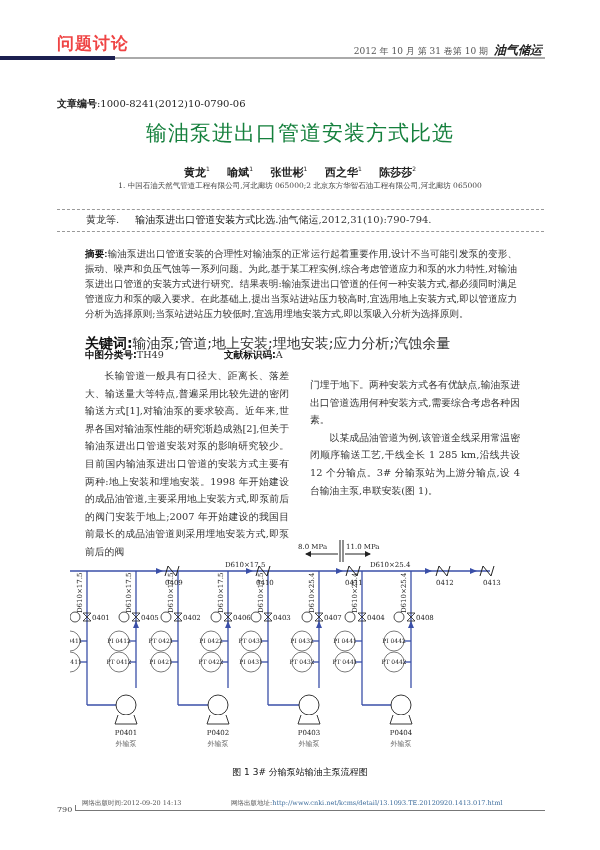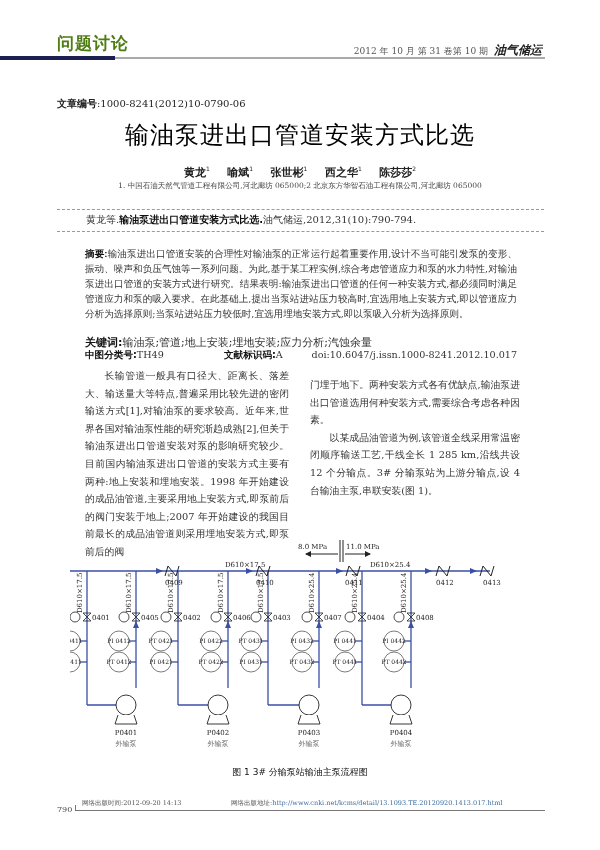--- a/index.html
+++ b/index.html
@@ -1,35 +1,35 @@
 <!DOCTYPE html>
 <html><head>
 <meta charset="utf-8">
 <style>
   html,body{margin:0;padding:0;background:#fff;}
   body{width:600px;height:850px;position:relative;overflow:hidden;font-family:"DejaVu Serif",serif;color:#222;}
   .abs{position:absolute;}
-  .section-tag{left:57px;top:32px;font-family:"DejaVu Sans",sans-serif;font-weight:bold;font-size:17px;color:#4d7c0f;letter-spacing:1px;}
+  .section-tag{left:57px;top:32px;font-family:"DejaVu Sans",sans-serif;font-weight:bold;font-size:17px;color:#ef4444;letter-spacing:1px;}
   .hdr-bar-dark{left:0;top:56px;width:115px;height:4px;background:#1c2050;}
   .hdr-bar-light{left:115px;top:57px;width:430px;height:2px;background:#aaa;}
   .hdr-right{right:58px;top:42px;font-size:9px;color:#555;}
   .hdr-right .journal{font-family:Liberation Serif, serif;font-weight:bold;font-size:12px;color:#222;margin-left:6px;font-style:italic;}
   .art-no{left:57px;top:97px;font-size:10px;color:#222;}
   .art-no b{font-family:"DejaVu Sans",sans-serif;}
-  .title{left:0;width:600px;top:119px;text-align:center;font-family:"DejaVu Sans",sans-serif;font-size:24px;color:#000000;letter-spacing:1px;}
+  .title{left:0;width:600px;top:119px;text-align:center;font-family:"DejaVu Sans",sans-serif;font-size:21px;color:#15803d;letter-spacing:1px;}
   .authors{left:0;width:600px;top:165px;text-align:center;font-family:"DejaVu Sans",sans-serif;font-size:11px;}
   .authors span{margin:0 7px;}
   .authors sup{font-size:6px;}
   .affil{left:0;width:600px;top:181px;text-align:center;font-size:7.5px;color:#444;}
   .cite-box{left:57px;top:209px;width:487px;height:21px;border-top:1px dashed #999;border-bottom:1px dashed #999;}
   .cite{left:86px;top:213px;font-size:10px;color:#333;}
-  .cite b{font-family:"DejaVu Sans",sans-serif;font-weight:bold;color:#111;}
+  .cite b{font-family:"DejaVu Sans",sans-serif;font-weight:normal;color:#111;margin-left:16px;}
   .abstract{left:85px;top:246px;width:432px;font-size:9.6px;line-height:15px;color:#333;text-align:justify;}
   .abstract b{font-family:Liberation Sans, sans-serif;color:#111;}
-  .kw{left:85px;top:335px;font-size:11px;color:#333;}
+  .kw{left:85px;top:335px;font-size:14px;color:#333;}
   .kw b{font-family:"DejaVu Sans",sans-serif;color:#111;}
   .cls{left:85px;top:349px;font-size:9.6px;color:#333;width:432px;}
   .cls b{font-family:"DejaVu Sans",sans-serif;color:#111;}
   .cls .mid{position:absolute;left:139px;}
   .cls .doi{position:absolute;right:0;}
   .col{font-size:9.8px;line-height:17.6px;color:#333;text-align:justify;}
   .col-left{left:85px;top:367px;width:204px;}
   .col-right{left:310px;top:376px;width:210px;}
   .indent{text-indent:2em;}
   .h1{font-family:"DejaVu Serif",serif;font-weight:bold;font-size:14px;color:#111;margin:18px 0 12px 0;}
@@ -75,21 +75,20 @@
 
 <div class="abs abstract">
   <b>摘要:</b><span>输油泵进出口管道安装的合理性对输油泵的正常运行起着重要作用,设计不当可能引发泵的变形、振动、噪声和负压气蚀等一系列问题。为此,基于某工程实例,综合考虑管道应力和泵的水力特性,对输油泵进出口管道的安装方式进行研究。结果表明:输油泵进出口管道的任何一种安装方式,都必须同时满足管道应力和泵的吸入要求。在此基础上,提出当泵站进站压力较高时,宜选用地上安装方式,即以管道应力分析为选择原则;当泵站进站压力较低时,宜选用埋地安装方式,即以泵吸入分析为选择原则。</span>
 </div>
 <div class="abs kw">
   <b>关键词:</b><span>输油泵;管道;地上安装;埋地安装;应力分析;汽蚀余量</span>
 </div>
 <div class="abs cls">
   <b>中图分类号:</b><span>TH49</span>
   <span class="mid"><b>文献标识码:</b><span>A</span></span>
-  <span class="doi">doi:10.6047/j.issn.1000-8241.2012.10.017</span>
 </div>
 
 <div class="abs col col-left">
   <p class="indent" style="margin:0">长输管道一般具有口径大、距离长、落差大、输送量大等特点,普遍采用比较先进的密闭输送方式[1],对输油泵的要求较高。近年来,世界各国对输油泵性能的研究渐趋成熟[2],但关于输油泵进出口管道安装对泵的影响研究较少。目前国内输油泵进出口管道的安装方式主要有两种:地上安装和埋地安装。1998 年开始建设的成品油管道,主要采用地上安装方式,即泵前后的阀门安装于地上;2007 年开始建设的我国目前最长的成品油管道则采用埋地安装方式,即泵前后的阀</p>
 </div>
 <div class="abs col col-right">
   <p style="margin:0">门埋于地下。两种安装方式各有优缺点,输油泵进出口管道选用何种安装方式,需要综合考虑各种因素。</p>
   <p class="indent" style="margin:0">以某成品油管道为例,该管道全线采用常温密闭顺序输送工艺,干线全长 1 285 km,沿线共设 12 个分输点。3# 分输泵站为上游分输点,设 4 台输油主泵,串联安装(图 1)。</p>
 </div>
 

